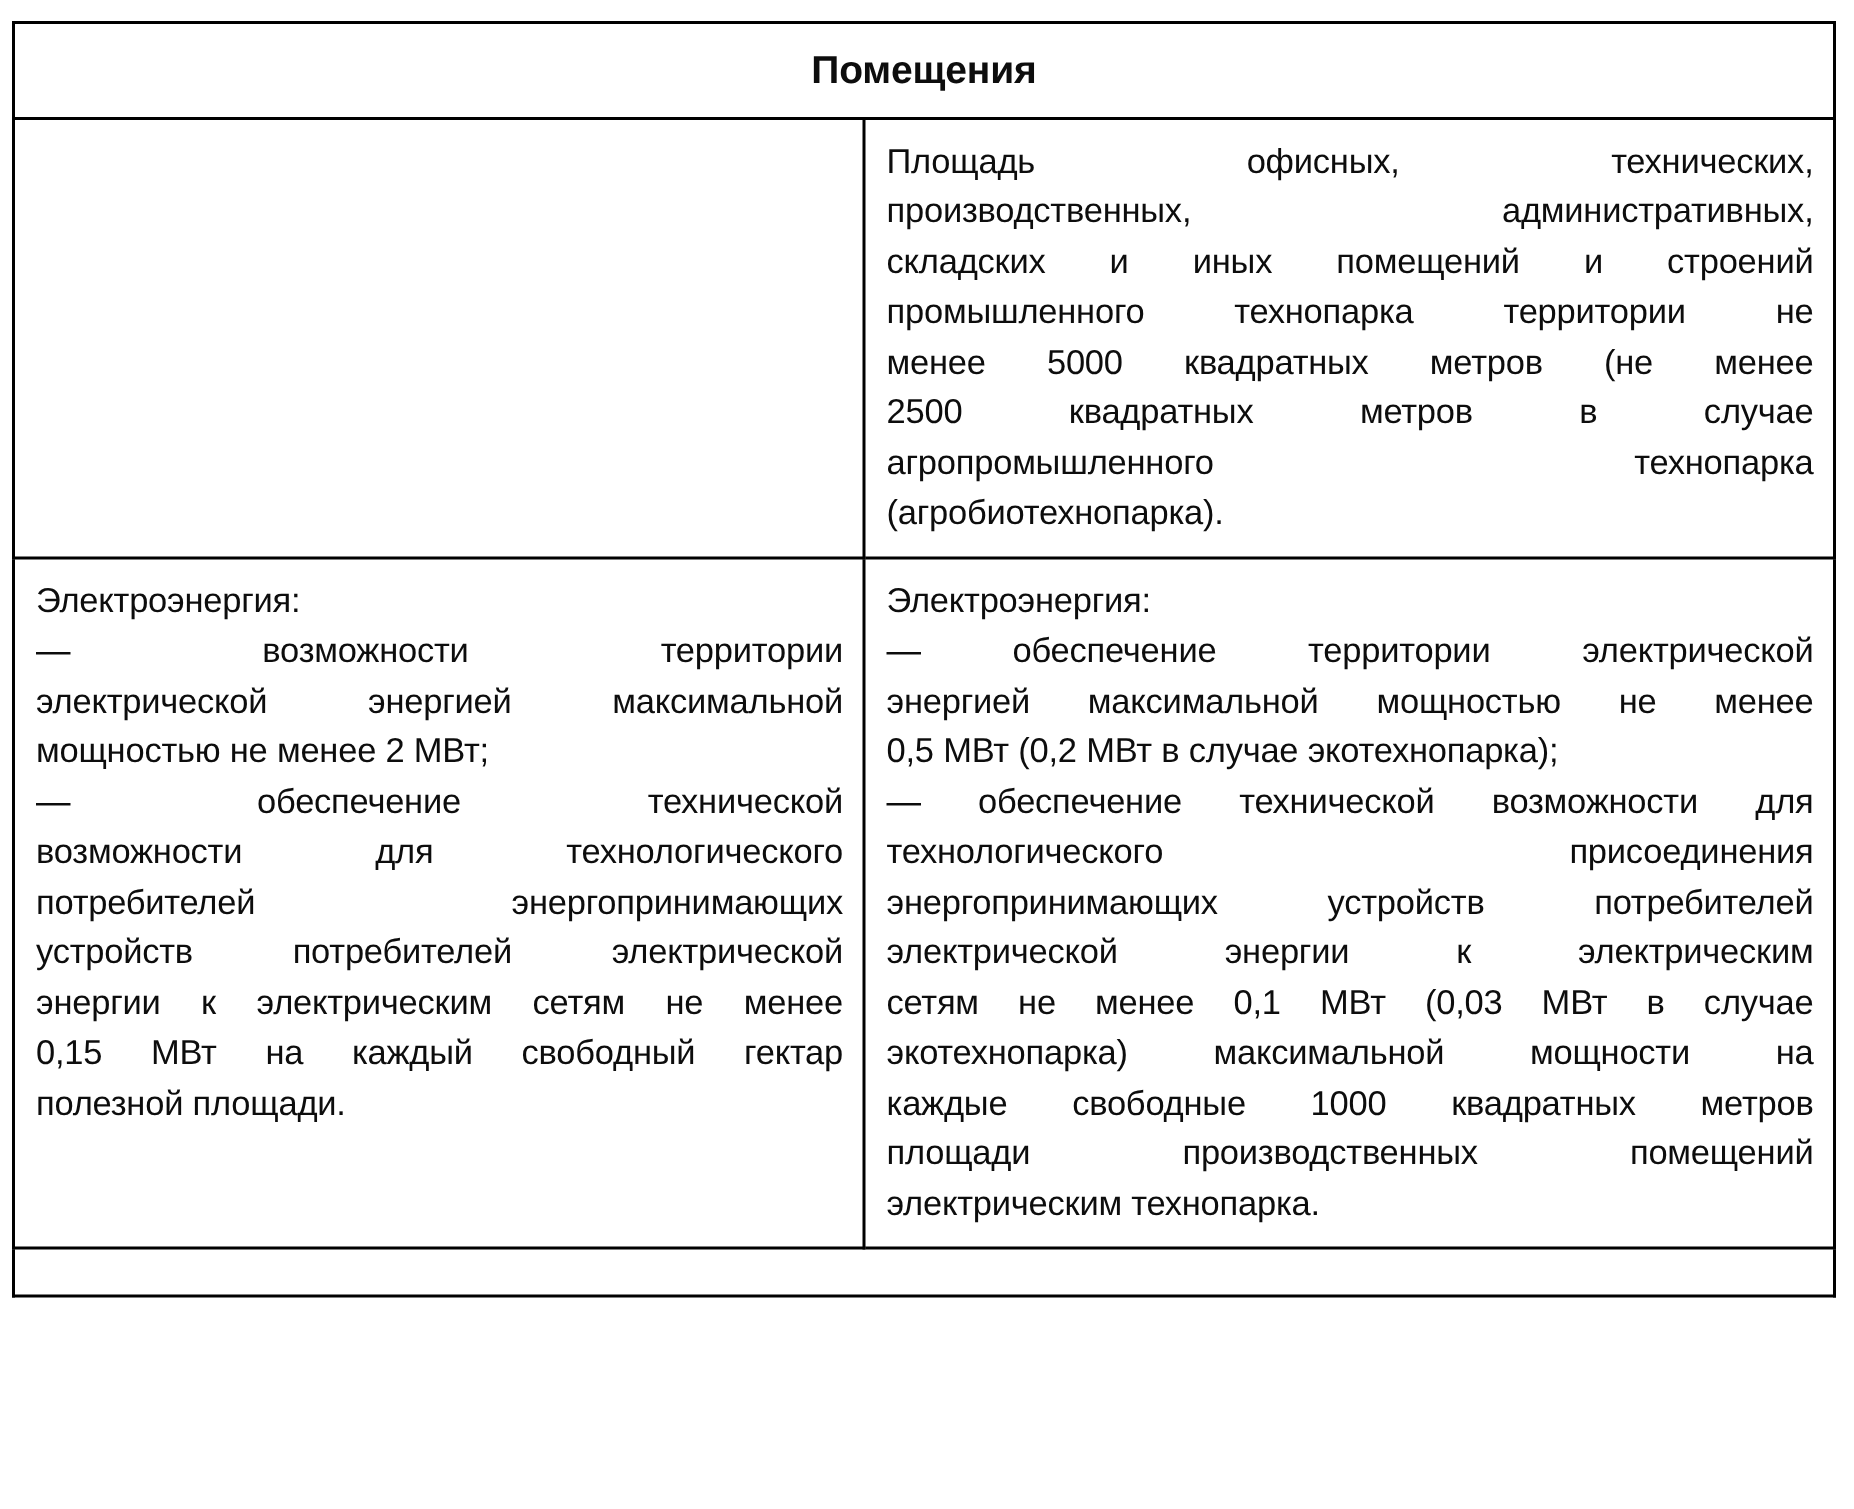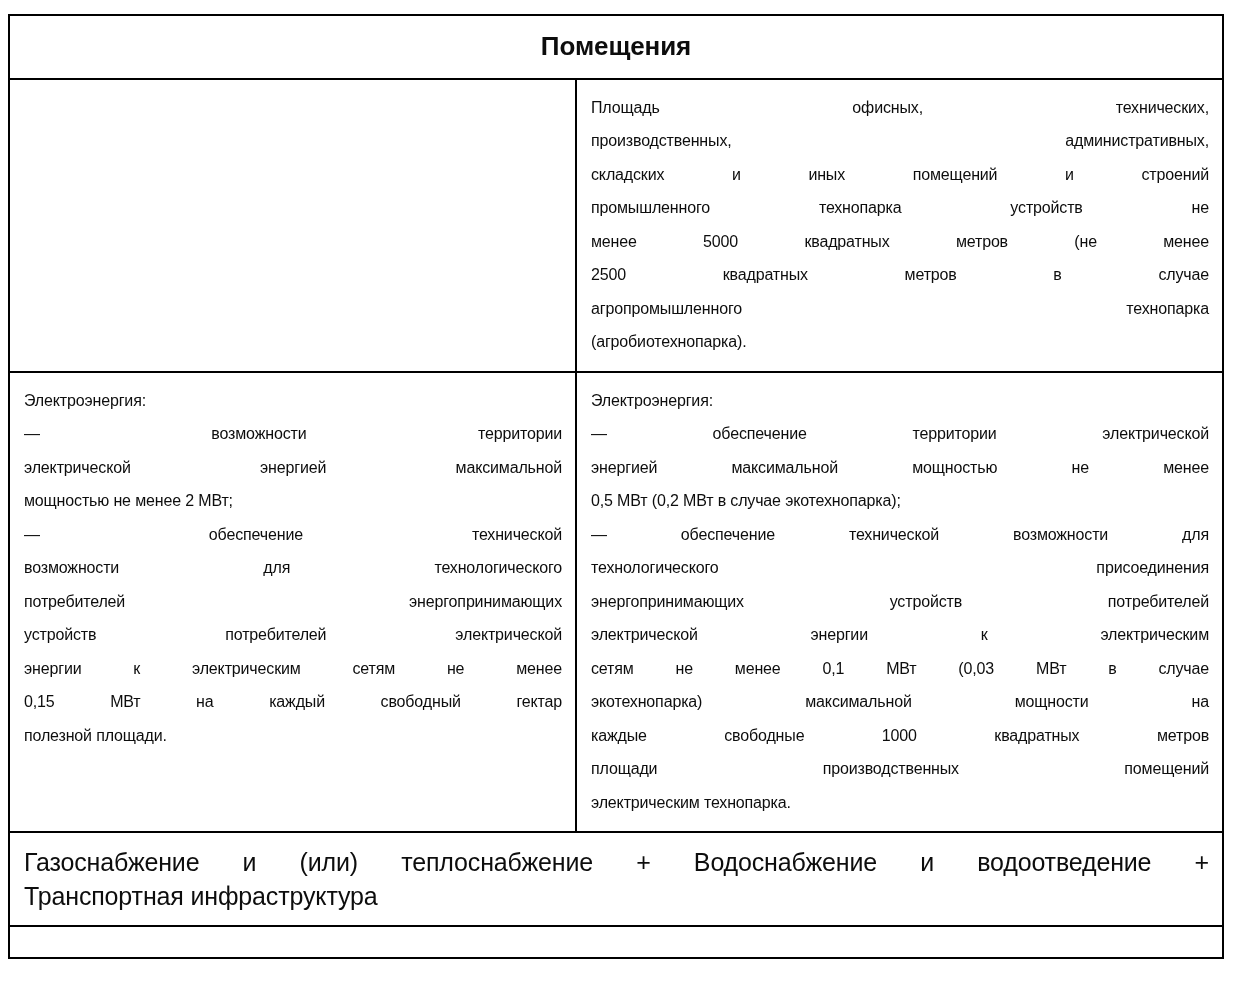--- a/index.html
+++ b/index.html
@@ -48,21 +48,21 @@
     text-align: center;
     font-weight: bold;
     font-size: 26px;
     line-height: 1.18;
     padding: 15px 10px 16px 10px !important;
     letter-spacing: -0.1px;
   }
 
   
   .cell-text {
-    font-size: 16px;
+    font-size: 23px;
     line-height: 33.5px;
     text-align: justify;
     text-justify: inter-word;
     padding: 11px 13px 12px 14px !important;
     letter-spacing: -0.15px;
     word-spacing: 0px;
     hyphens: none;
   }
 
   
@@ -104,21 +104,21 @@
       <tr>
         <td class="section-head" colspan="2">Помещения</td>
       </tr>
 
       <tr>
         <td class="cell-text empty-cell" style="height:290px;"></td>
         <td class="cell-text">
           <span class="jline">Площадь офисных, технических,</span>
           <span class="jline">производственных, административных,</span>
           <span class="jline">складских и иных помещений и строений</span>
-          <span class="jline">промышленного технопарка устройств не</span>
+          <span class="jline">промышленного технопарка территории не</span>
           <span class="jline">менее 5000 квадратных метров (не менее</span>
           <span class="jline">2500 квадратных метров в случае</span>
           <span class="jline">агропромышленного технопарка</span>
           <span class="jline free">(агробиотехнопарка).</span>
         </td>
       </tr>
 
 
       <tr>
         <td class="cell-text">
@@ -144,26 +144,20 @@
           <span class="jline">энергопринимающих устройств потребителей</span>
           <span class="jline">электрической энергии к электрическим</span>
           <span class="jline">сетям не менее 0,1 МВт (0,03 МВт в случае</span>
           <span class="jline">экотехнопарка) максимальной мощности на</span>
           <span class="jline">каждые свободные 1000 квадратных метров</span>
           <span class="jline">площади производственных помещений</span>
           <span class="jline free">электрическим технопарка.</span>
         </td>
       </tr>
 
-      <tr>
-        <td class="wide-text" colspan="2">
-          <span class="jline">Газоснабжение и (или) теплоснабжение + Водоснабжение и водоотведение +</span>
-          <span class="jline free">Транспортная инфраструктура</span>
-        </td>
-      </tr>
 
       <tr>
         <td class="cell-text empty-cell" colspan="2" style="height:30px;"></td>
       </tr>
 
     </tbody>
   </table>
 
 </div>
 

